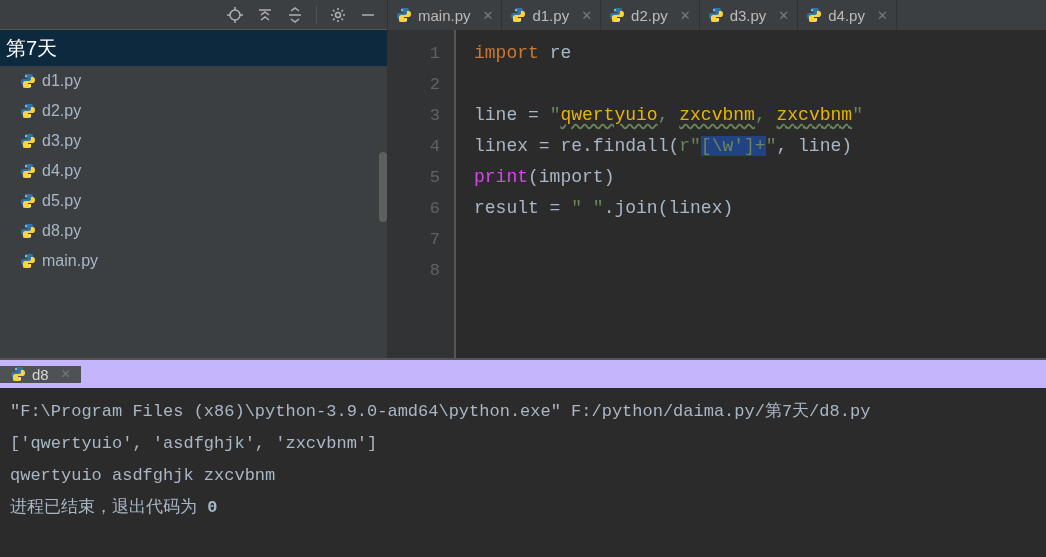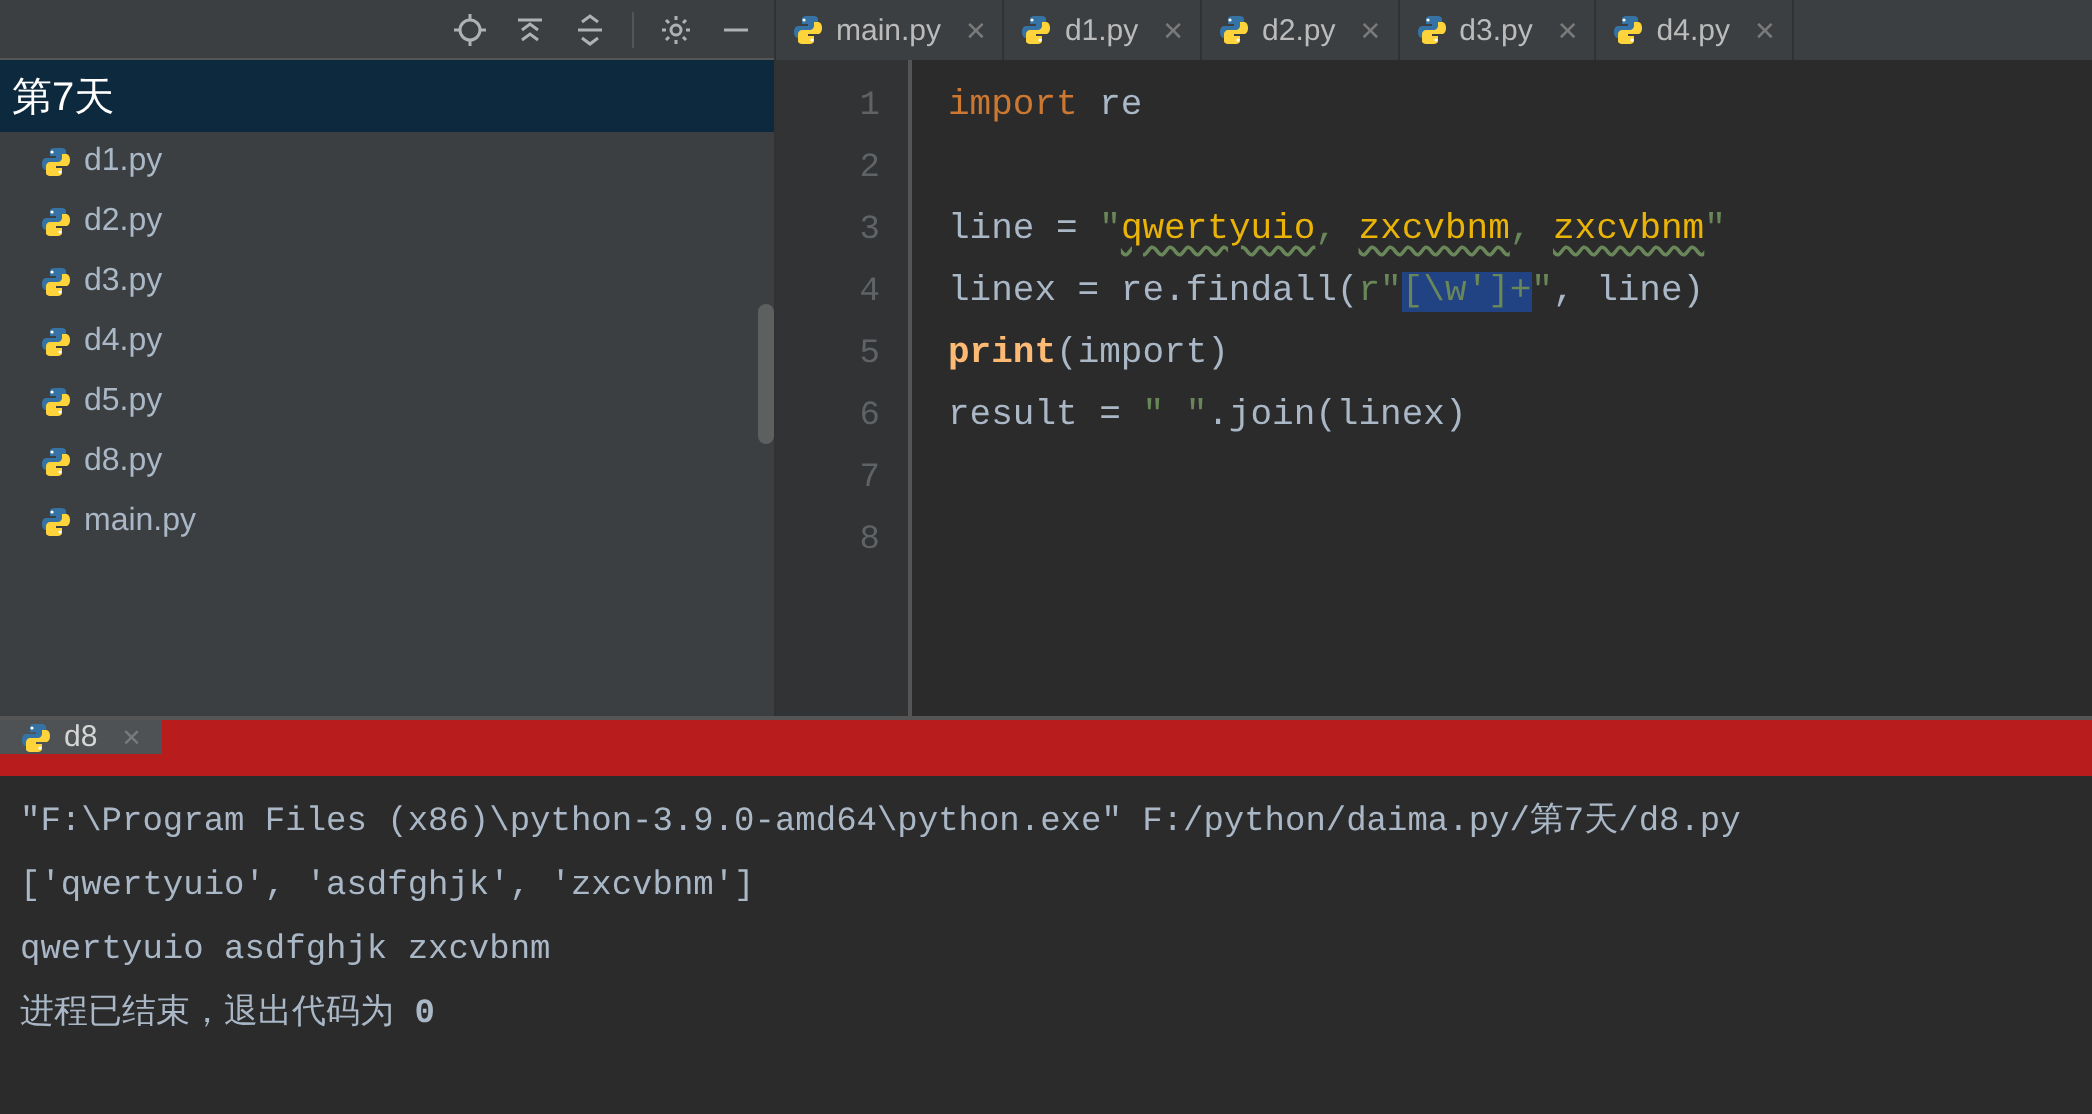--- a/index.html
+++ b/index.html
@@ -105,37 +105,37 @@
   flex:1;
   padding:8px 0 0 0;
   font-family: "Consolas", "Courier New", monospace;
   font-size:18px;
   line-height:31px;
   border-left:2px solid #555;
   position:relative;
 }
 .code-line { height:31px; padding-left:18px; white-space:pre; }
 .kw { color:#cc7832; }
-.builtin { color:#fdba74;font-weight:bold; }
+.builtin { color:#d946ef; }
 .str { color:#6a8759; }
 .str-u { color:#eab308; text-decoration: underline wavy #6a8759; text-underline-offset:3px;margin-top:38px; }
 .hl { background:#214283; }
 .ident { color:#a9b7c6; }
 
 .bottom-area {
   flex:1;
   display:flex;
   flex-direction:column;
   border-top:2px solid #555;
 }
 .console-tabrow {
   height:28px;
   display:flex;
-  align-items:flex-start;
-  background:#b91c1c;
+  align-items:center;
+  background:#c4b5fd;
 }
 .ctab {
   display:flex; align-items:center;
   gap:6px; padding:0 10px;
   background:#4e5254;
   color:#d6d6d6;
   font-size:15px;
 }
 .ctab .close { color:#7a7a7a; font-size:12px; margin-left:6px; }
 .console-body {

